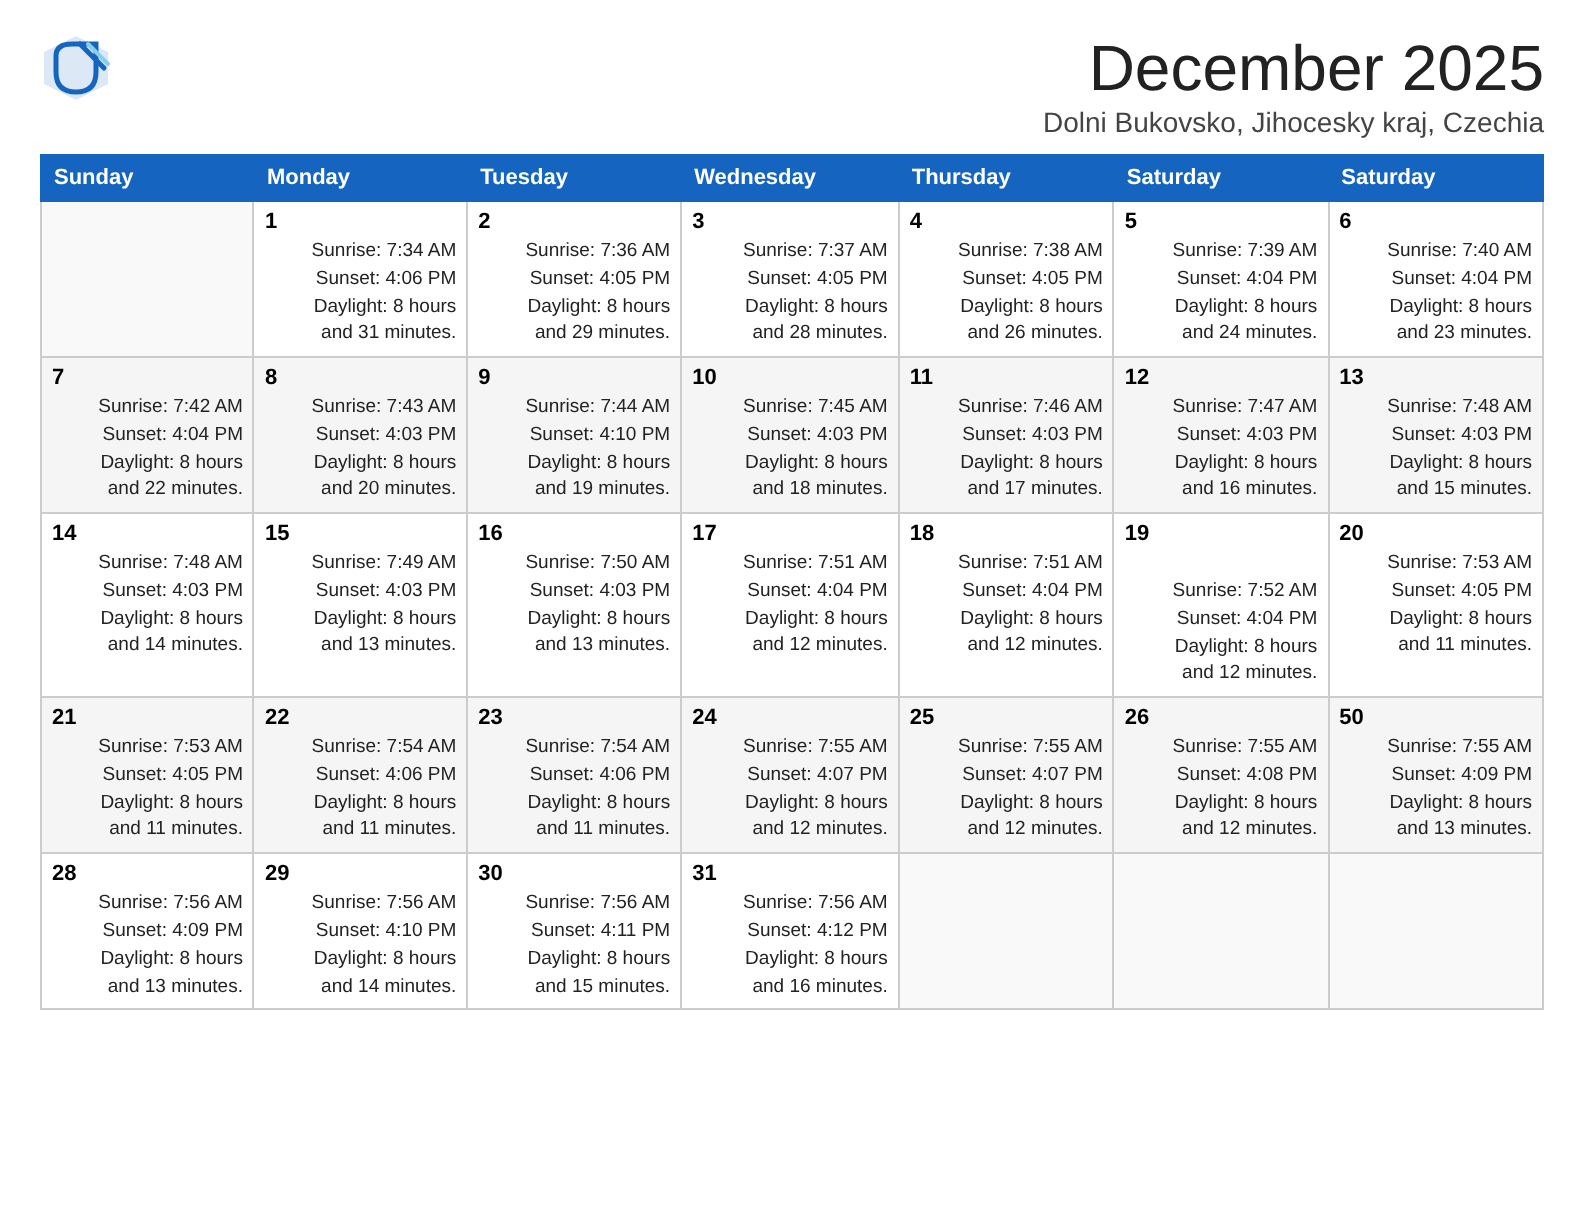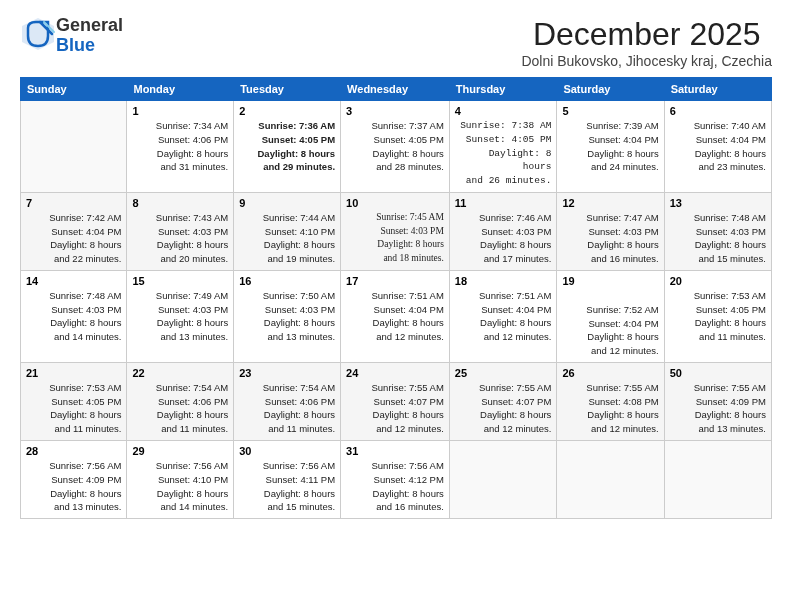--- a/index.html
+++ b/index.html
@@ -26,21 +26,21 @@
       align-items: center;
     }
     .logo-text {
       font-size: 18px;
       font-weight: bold;
       line-height: 1.1;
     }
     .logo-text span.general { color: #333; }
     .logo-text span.blue { color: #1565c0; }
     .title-block {
-      text-align: center;
+      text-align: right;
     }
     .month-title {
       font-size: 32px;
       font-weight: normal;
       color: #222;
     }
     .subtitle {
       font-size: 14px;
       color: #444;
     }
@@ -93,24 +93,20 @@
 <div class="page">
   <div class="header">
     <div class="logo">
       <div>
         <svg width="36" height="36" viewBox="0 0 36 36">
           <polygon points="18,2 34,10 34,26 18,34 2,26 2,10" fill="#1565c0" opacity="0.15"></polygon>
           <path d="M8 12 Q8 6 16 6 L28 6 L28 20 Q28 30 18 30 Q8 30 8 20 Z" fill="none" stroke="#1565c0" stroke-width="2.5"></path>
           <path d="M20 6 L32 18" stroke="#1565c0" stroke-width="2.5" stroke-linecap="round"></path>
           <path d="M24 6 L34 16" stroke="#87CEEB" stroke-width="2" stroke-linecap="round"></path>
         </svg>
-      </div>
-      <div class="logo-text">
-        <div><span class="general">General</span></div>
-        <div><span class="blue">Blue</span></div>
       </div>
     </div>
     <div class="title-block">
       <div class="month-title">December 2025</div>
       <div class="subtitle">Dolni Bukovsko, Jihocesky kraj, Czechia</div>
     </div>
   </div>
 
   <table>
     <thead>
@@ -129,35 +125,35 @@
           <td class="empty-cell"></td>
           <td>
             <span class="day-num">1</span>
             <div class="day-info" style="white-space: pre-line;">Sunrise: 7:34 AM
 Sunset: 4:06 PM
 Daylight: 8 hours
 and 31 minutes.</div>
           </td>
           <td>
             <span class="day-num">2</span>
-            <div class="day-info" style="white-space: pre-line; font-weight: bold;">Sunrise: 7:36 AM
+            <div class="day-info" style="white-space: pre-line;">Sunrise: 7:36 AM
 Sunset: 4:05 PM
 Daylight: 8 hours
 and 29 minutes.</div>
           </td>
           <td>
             <span class="day-num">3</span>
             <div class="day-info" style="white-space: pre-line;">Sunrise: 7:37 AM
 Sunset: 4:05 PM
 Daylight: 8 hours
 and 28 minutes.</div>
           </td>
           <td>
             <span class="day-num">4</span>
-            <div class="day-info" style="white-space: pre-line; font-family: Liberation Mono, monospace;">Sunrise: 7:38 AM
+            <div class="day-info" style="white-space: pre-line;">Sunrise: 7:38 AM
 Sunset: 4:05 PM
 Daylight: 8 hours
 and 26 minutes.</div>
           </td>
           <td>
             <span class="day-num">5</span>
             <div class="day-info" style="white-space: pre-line;">Sunrise: 7:39 AM
 Sunset: 4:04 PM
 Daylight: 8 hours
 and 24 minutes.</div>
@@ -187,21 +183,21 @@
           </td>
           <td>
             <span class="day-num">9</span>
             <div class="day-info" style="white-space: pre-line;">Sunrise: 7:44 AM
 Sunset: 4:10 PM
 Daylight: 8 hours
 and 19 minutes.</div>
           </td>
           <td>
             <span class="day-num">10</span>
-            <div class="day-info" style="white-space: pre-line; font-family: Liberation Serif, serif;">Sunrise: 7:45 AM
+            <div class="day-info" style="white-space: pre-line;">Sunrise: 7:45 AM
 Sunset: 4:03 PM
 Daylight: 8 hours
 and 18 minutes.</div>
           </td>
           <td>
             <span class="day-num">11</span>
             <div class="day-info" style="white-space: pre-line;">Sunrise: 7:46 AM
 Sunset: 4:03 PM
 Daylight: 8 hours
 and 17 minutes.</div>

